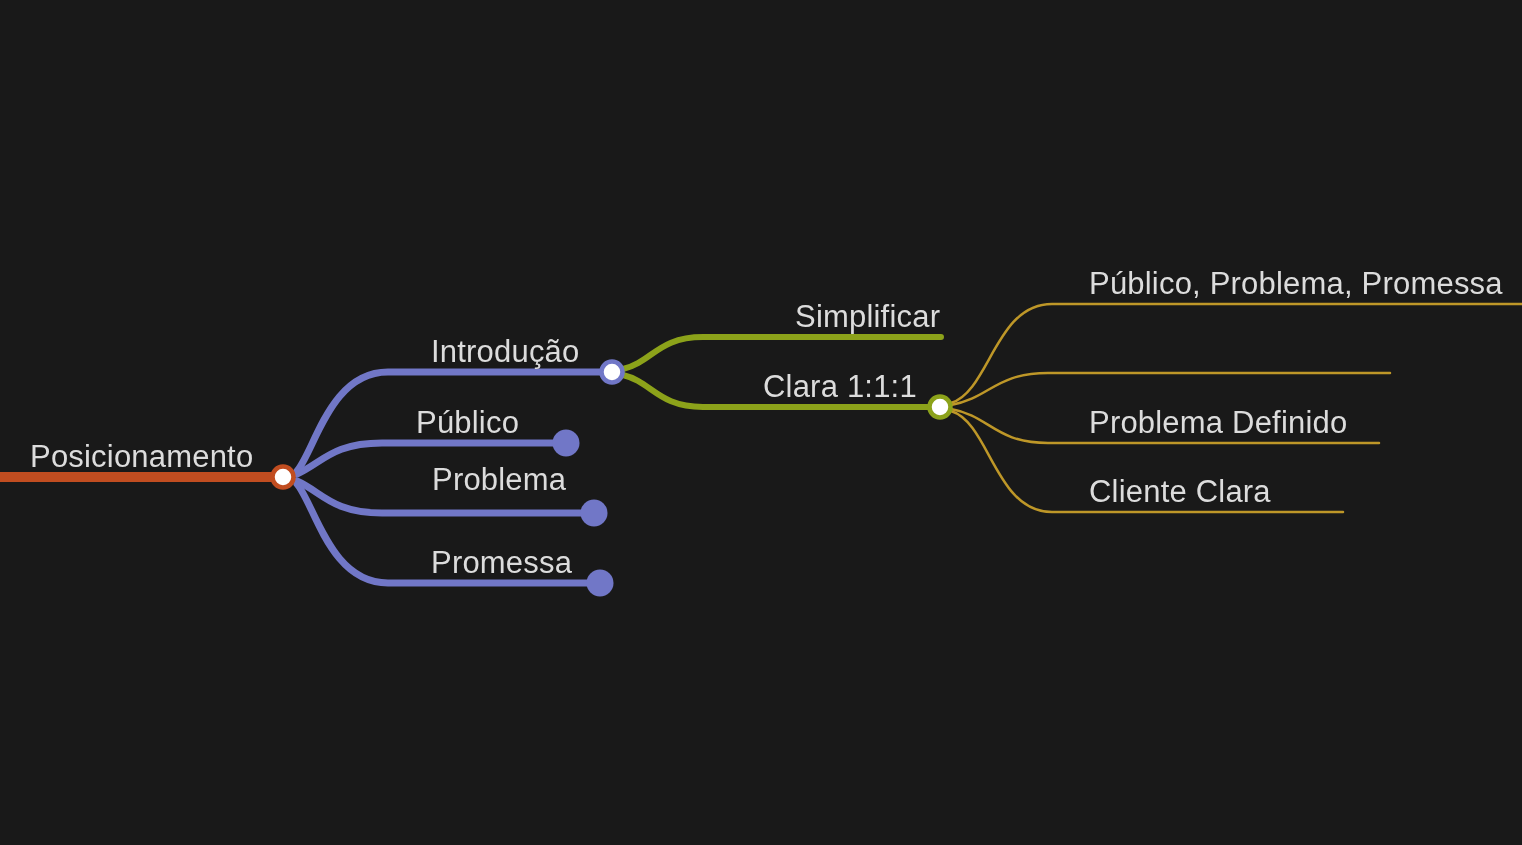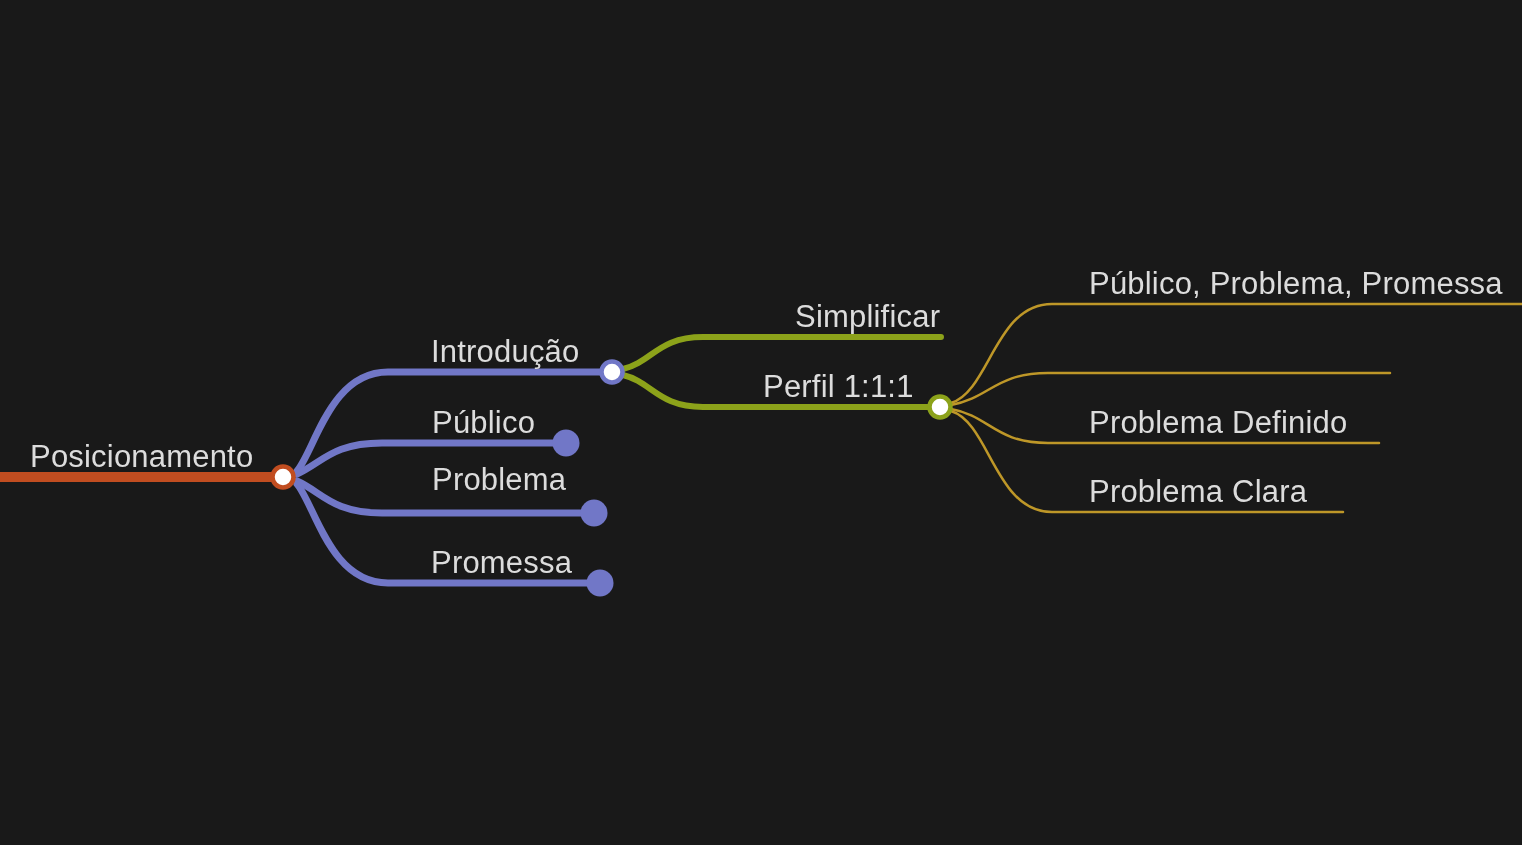--- a/index.html
+++ b/index.html
@@ -68,24 +68,24 @@
     <circle class="node-dot" cx="600" cy="583" r="13.5"></circle>
 
     <circle class="node-circle root-ring" cx="283" cy="477" r="10.5"></circle>
     <circle class="node-circle lvl1-ring" cx="612" cy="372" r="10.5"></circle>
     <circle class="node-circle lvl2-ring" cx="940" cy="407" r="10.5"></circle>
   </svg>
 
   <div class="node-label" style="left:30px;  top:441px;">Posicionamento</div>
 
   <div class="node-label" style="left:431px; top:336px;">Introdução</div>
-  <div class="node-label" style="left:432px; top:407px;">Público</div>
+  <div class="node-label" style="left:416px; top:407px;">Público</div>
   <div class="node-label" style="left:432px; top:464px;text-align:center;">Problema</div>
   <div class="node-label" style="left:431px; top:547px;">Promessa</div>
 
   <div class="node-label" style="left:763px; top:301px;margin-left:32px;">Simplificar</div>
-  <div class="node-label" style="left:763px; top:371px;">Perfil 1:1:1</div>
+  <div class="node-label" style="left:763px; top:371px;">Clara 1:1:1</div>
 
   <div class="node-label" style="left:1089px; top:268px;">Público, Problema, Promessa</div>
   <div class="node-label" style="left:1089px; top:407px;text-align:right;">Problema Definido</div>
-  <div class="node-label" style="left:1089px; top:476px;">Problema Clara</div>
+  <div class="node-label" style="left:1089px; top:476px;">Cliente Clara</div>
 
 </div>
 
 </body></html>

